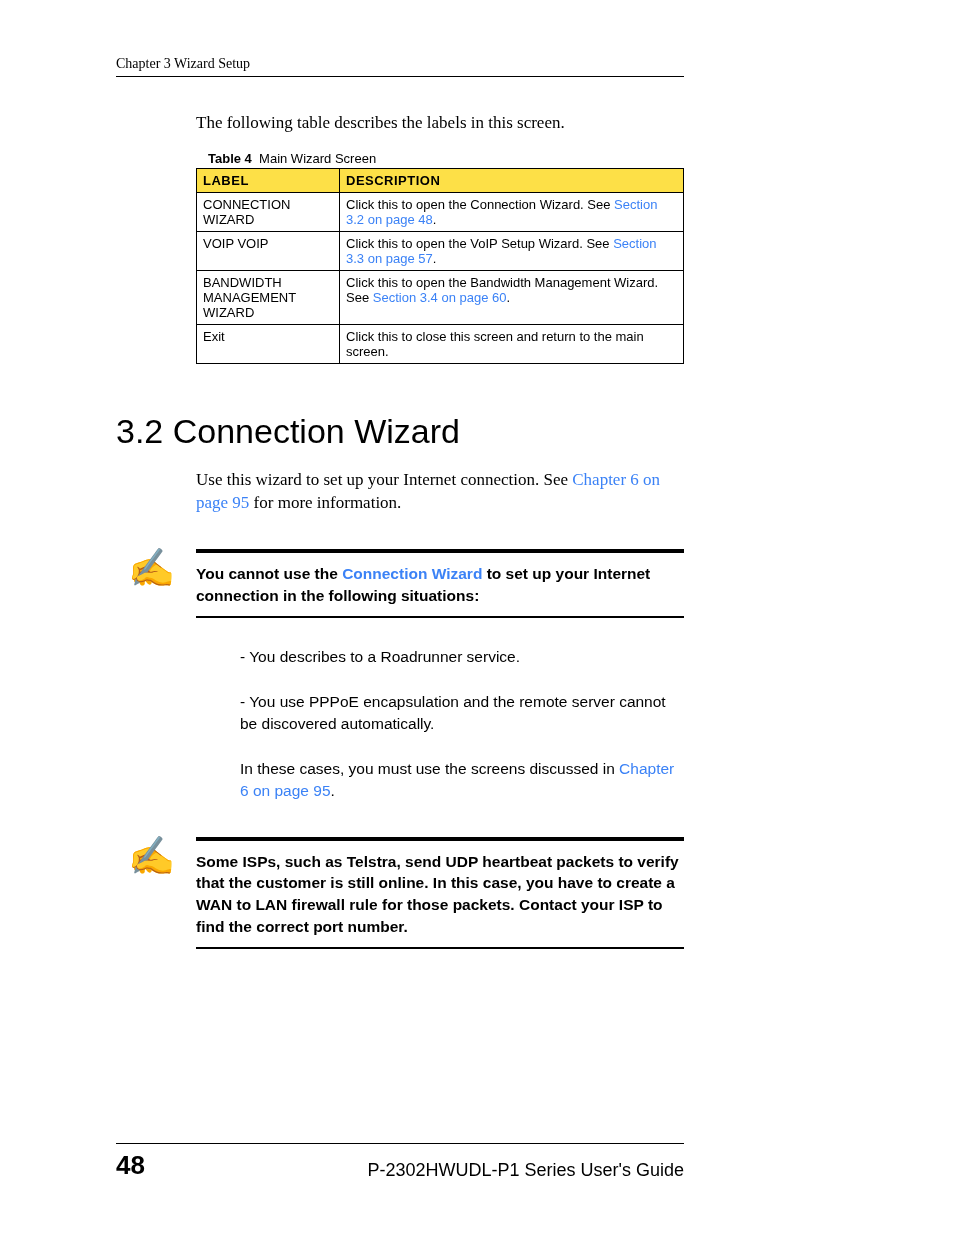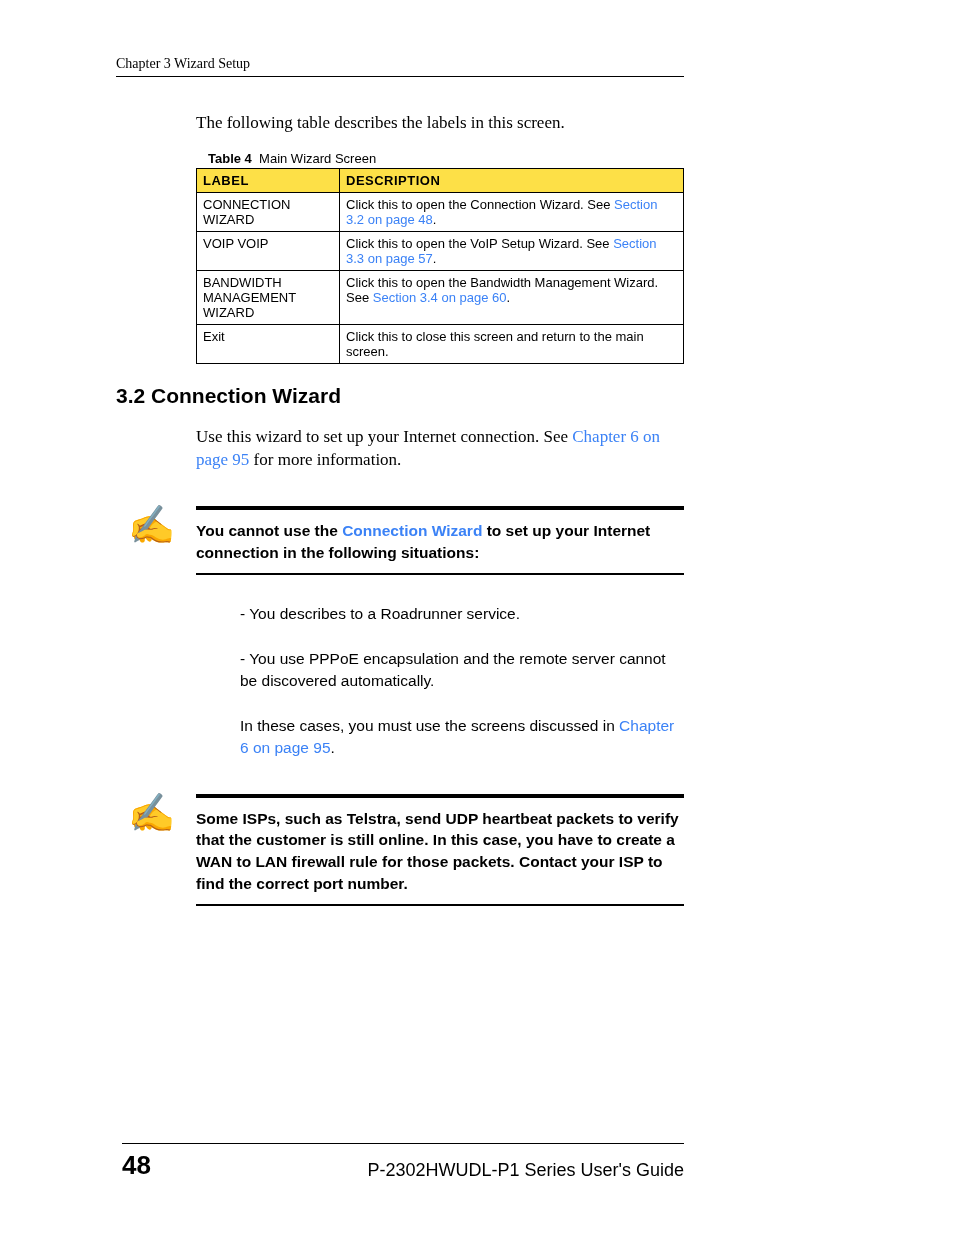--- a/index.html
+++ b/index.html
@@ -54,23 +54,23 @@
   table.data th {
     background: #fde047;
     font-variant: small-caps;
     letter-spacing: 0.5px;
     font-weight: bold;
   }
   .label-cell { width: 130px; }
   a.xref { color: #3b82f6; text-decoration: none; }
   h2.section {
     font-family: Arial, Helvetica, sans-serif;
-    font-weight: bold;
-    font-size: 21px;
-    margin: 20px 0 18px 0;
+    font-weight: normal;
+    font-size: 34px;
+    margin: 48px 0 18px 0;
   }
   .body-text {
     font-size: 17px;
     margin-left: 80px;
     line-height: 1.35;
   }
   .note-block {
     margin-top: 34px;
     margin-left: 80px;
     position: relative;
@@ -103,21 +103,21 @@
   .bullet-block {
     margin-left: 124px;
     margin-top: 28px;
     font-family: Arial, Helvetica, sans-serif;
     font-size: 15.5px;
     line-height: 1.45;
   }
   .bullet-block p { margin: 0 0 22px 0; }
   .footer {
     position: absolute;
-    left: 122px;
+    left: 116px;
     right: 108px;
     bottom: 54px;
   }
   .footer-rule {
     border: none;
     border-top: 1px solid #000;
     margin: 0 0 6px 0;
   }
   .footer-row {
     display: flex;

